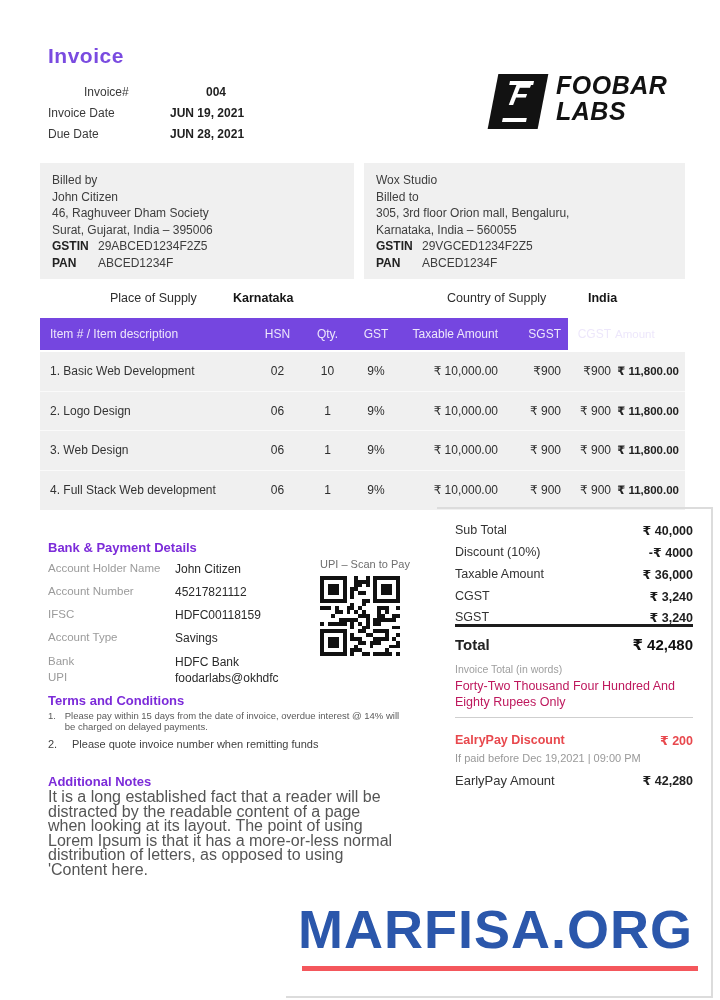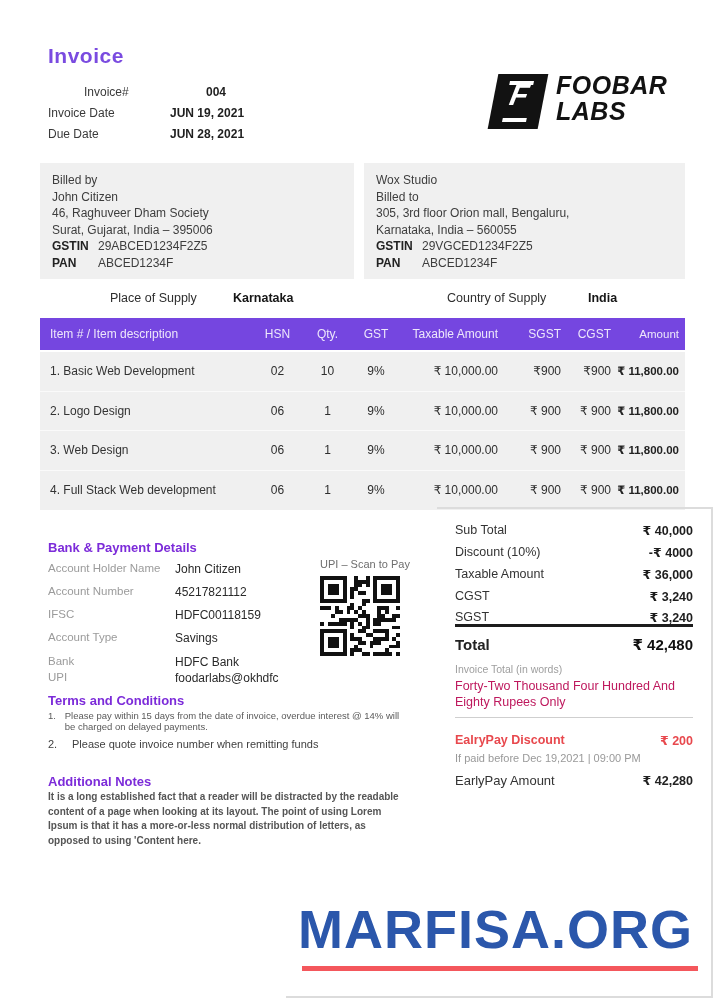--- a/index.html
+++ b/index.html
@@ -32,21 +32,21 @@
   .panel.left{left:40px;width:314px;}
   .panel.right{left:364px;width:321px;}
   .id-label{display:inline-block;min-width:46px;font-weight:700;color:#222;}
 
   
   .supply{top:291px;font-size:12.5px;color:#2e2e2e;}
   .supply.bold{font-weight:700;color:#161616;}
 
   
   .grid8{display:grid;grid-template-columns:210px 55px 45px 52px 108px 55px 50px 1fr;align-items:center;}
-  .tbl-head{left:40px;top:318px;width:645px;height:32px;background:var(--accent-purple);color:#EDE7FB;font-size:12px;}
+  .tbl-head{left:40px;top:318px;width:528px;height:32px;background:var(--accent-purple);color:#EDE7FB;font-size:12px;}
   .tbl-head .c0{padding-left:10px;text-align:left;}
   .tbl-body{left:40px;top:352px;width:645px;height:158px;background:var(--panel-gray);}
   .tbl-row{height:39.5px;border-bottom:1px solid #fafafa;font-size:12px;color:#2e2e2e;}
   .tbl-row:last-child{border-bottom:none;}
   .tbl-row .c0{padding-left:10px;text-align:left;color:#333;}
   .ctr{text-align:center;} .rt{text-align:right;}
   .c4{padding-right:12px;} .c5{padding-right:4px;} .c6{padding-right:4px;} .c7{padding-right:6px;font-size:11.5px;}
   .tbl-row .num{font-weight:500;} .tbl-row .c7{font-weight:700;color:#222;}
 
   
@@ -60,21 +60,21 @@
 
   
   .terms-heading{left:48px;top:693px;}
   .term{left:48px;display:flex;color:#4a4a4a;}
   .term .n{width:24px;}
   .t1{top:710px;font-size:9.5px;line-height:11px;width:352px;color:#5a5a5a;}
   .t2{top:738px;font-size:11px;color:#3f3f3f;}
 
   
   .notes-heading{left:48px;top:774px;}
-  .notes-text{left:48px;top:790px;width:352px;font-size:10px;line-height:14.5px;color:#555;font-weight:bold;}
+  .notes-text{left:48px;top:790px;width:352px;font-size:16px;line-height:14.5px;color:#555;}
 
   
   .tot-row{left:455px;width:238px;display:flex;justify-content:space-between;font-size:12.5px;}
   .tot-row .lbl{color:#333;font-weight:500;}
   .tot-row .val{color:#1d1d1d;font-weight:700;}
   .total-divider{left:455px;top:624px;width:238px;height:2.5px;background:#1d1d1d;}
   .total-row{left:455px;top:636px;width:238px;display:flex;justify-content:space-between;}
   .total-row .lbl{font-size:15px;font-weight:600;color:#222;}
   .total-row .val{font-size:15px;font-weight:800;color:#111;}
   .words-label{left:455px;top:663px;font-size:10.5px;color:#9e9e9e;}

